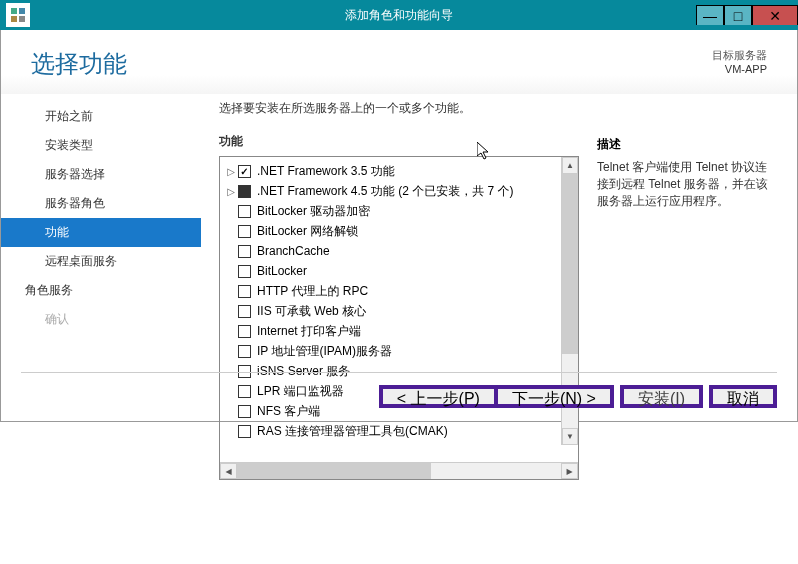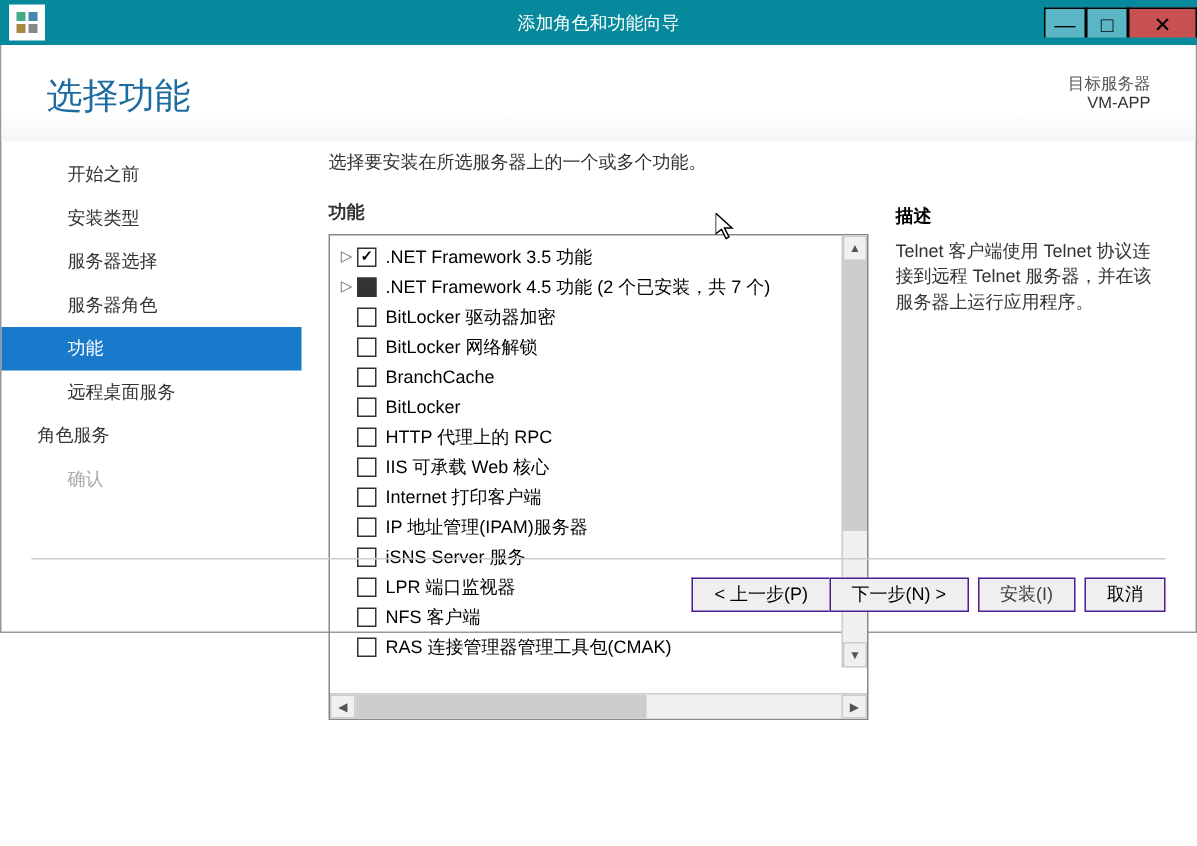--- a/index.html
+++ b/index.html
@@ -42,21 +42,21 @@
 .vscroll-thumb { background: #cdcdcd; height: 180px; margin: 0; }
 .hscroll { height: 17px; background: #f0f0f0; border-top: 1px solid #ccc; display: flex; }
 .hscroll-btn { width: 17px; display: flex; align-items: center; justify-content: center; font-size: 8px; color: #555; border: 1px solid #ccc; }
 .hscroll-track { flex: 1; position: relative; }
 .hscroll-thumb { background: #cdcdcd; height: 100%; width: 60%; position: absolute; left: 0; }
 .right { width: 210px; padding: 42px 20px 0 10px; }
 .desc-label { font-weight: bold; font-size: 12px; margin-bottom: 6px; }
 .desc-text { font-size: 12px; color: #333; line-height: 1.4; }
 .footer { position: absolute; bottom: 0; left: 0; right: 0; height: 50px; display: flex; align-items: center; justify-content: flex-end; padding-right: 20px; gap: 6px; border-top: 1px solid transparent; }
 .footer-sep { position: absolute; top: 0; left: 20px; right: 20px; height: 1px; background: #ccc; }
-.btn { height: 23px; padding: 0 14px; font-size: 12px; border: 1px solid #4c1d95; background: #efefef; cursor: pointer; }
+.btn { height: 23px; padding: 0 14px; font-size: 16px; border: 4px solid #4c1d95; background: #efefef; cursor: pointer; }
 .btn:disabled { color: #404040; }
 .btn-group { display: flex; }
 .btn-group .btn:first-child { border-right: none; }
 .cursor { position: absolute; left: 476px; top: 112px; pointer-events: none; }
 </style>
 </head>
 <body>
 
 <div class="titlebar">
   <div class="titlebar-icon">

